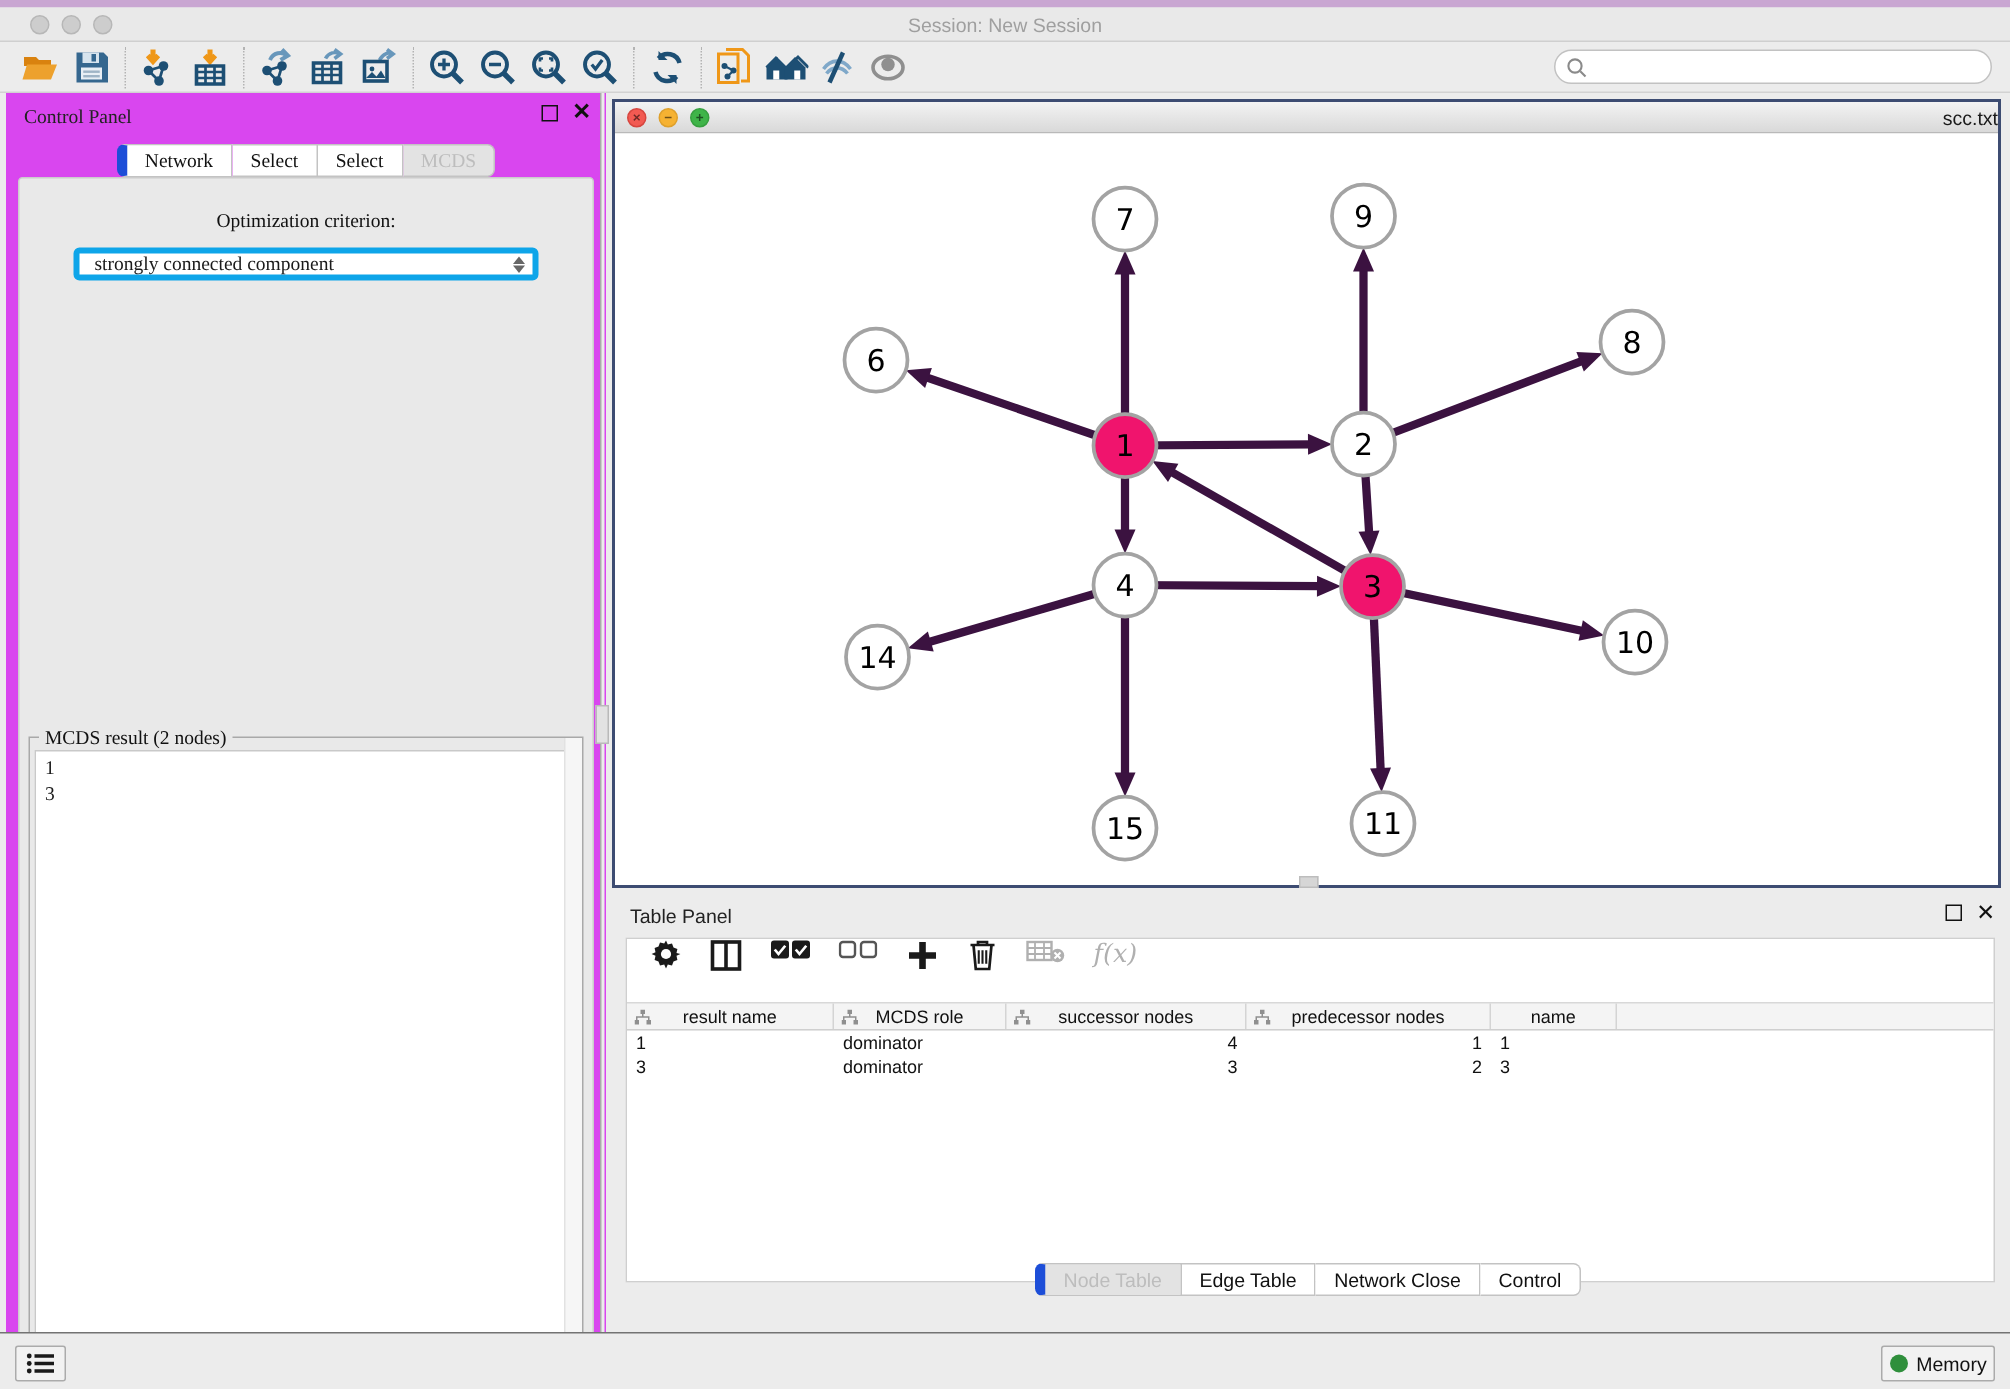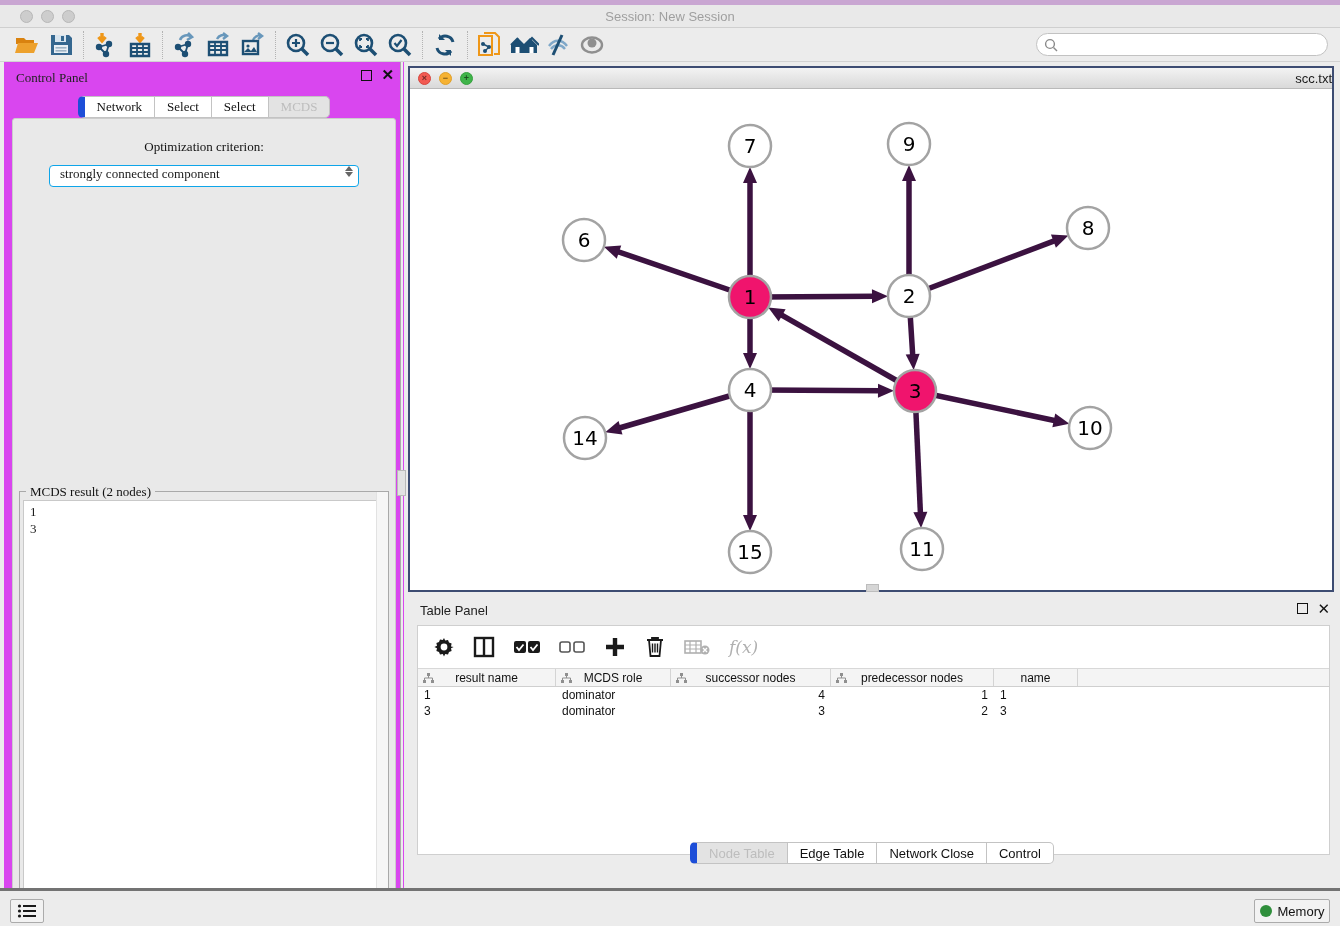--- a/index.html
+++ b/index.html
@@ -33,21 +33,21 @@
   .close-ic { font-size:15px; font-weight:bold; color:#111; line-height:11px; }
 
   .ctabs { position:absolute; left:0; top:34px; width:100%; display:flex; justify-content:center; }
   .tab { height:22px; padding:0 12px; background:#fff; border:1px solid #c3c3c3; border-left:none; font-size:13px; display:flex; align-items:center; color:#111; }
   .tab:first-child { border-left:7px solid #1d4ed8; border-radius:5px 0 0 5px; }
   .tab:last-child { border-radius:0 5px 5px 0; }
   .tab.selected { background:#e3e3e3; color:#bdbdbd; }
 
   .cbody { position:absolute; left:8px; top:56px; width:384px; height:821px; background:#e9e9e9; border:1px solid #cccccc; border-radius:3px; }
   .opt-label { text-align:center; margin-top:20px; font-size:13px; color:#111; }
-  .selectbox { width:310px; height:22px; margin:10px auto 0; background:#fff; border:1px solid #0ea5e9; border-radius:4px; display:flex; padding:0 5px 0 10px; font-size:13px; }
+  .selectbox { width:310px; height:22px; margin:10px auto 0; background:#fff; border:4px solid #0ea5e9; border-radius:4px; display:flex; align-items:center; padding:0 5px 0 10px; font-size:13px; }
   .selectbox .sel-text { flex:1; }
   .stepper { display:flex; flex-direction:column; gap:1px; }
   .stepper span { width:0; height:0; border-left:4px solid transparent; border-right:4px solid transparent; }
   .stepper .up { border-bottom:5px solid #666; }
   .stepper .dn { border-top:5px solid #666; }
   .btnrow { display:flex; justify-content:center; gap:16px; margin-top:14px; }
   .pushbtn { height:22px; padding:0 16px; background:#fff; border:1px solid #bdbdbd; border-radius:5px; font-size:13px; display:flex; align-items:center; color:#111; }
 
   .groupbox { position:absolute; left:6px; right:6px; top:372px; bottom:6px; border:1px solid #a9a9a9; }
   .groupbox .legend { position:absolute; left:6px; top:-8px; background:#e9e9e9; padding:0 4px; font-size:13px; color:#111; }
@@ -62,33 +62,33 @@
   .tl2.red{left:8px; background:#f25a52; border:1px solid #d6453e;}
   .tl2.yel{left:29px; background:#f6b232; border:1px solid #dfa02b;}
   .tl2.grn{left:50px; background:#3fb449; border:1px solid #36a03f;}
   .net-canvas { position:absolute; left:0; top:21px; right:0; bottom:0; background:#fff; }
   .net-grip { position:absolute; left:456px; bottom:-2px; width:13px; height:8px; background:#d6d6d6; border:1px solid #bdbdbd; }
 
   
   .tpanel { position:absolute; left:404px; top:595px; width:936px; height:293px; background:#ececec; }
   .tpanel .panel-head .ptitle { left:16px; }
   .tbl-card { position:absolute; left:13px; top:30px; right:10px; height:230px; background:#fff; border:1px solid #cfcfcf; }
-  .tbl-toolbar { height:42px; display:flex; align-items:center; gap:19px; padding-left:16px; }
+  .tbl-toolbar { height:42px; display:flex; gap:19px; padding-left:16px; }
   .fx { font-family:"DejaVu Serif","Liberation Serif",serif; font-style:italic; font-size:17px; color:#b0b0b0; }
   .thead { display:flex; height:19px; border-top:1px solid #d8d8d8; border-bottom:1px solid #cfcfcf; background:#f4f4f4; }
   .th { position:relative; display:flex; align-items:center; justify-content:center; font-size:12px; color:#111; border-right:1px solid #d4d4d4; }
   .th .tree { position:absolute; left:5px; top:4px; }
   .trow { display:flex; height:16px; font-size:12px; color:#111; }
   .td { padding:0 6px; display:flex; align-items:center; overflow:hidden; }
   .td.r { justify-content:flex-end; }
   .tbl-tabs { position:absolute; left:0; right:0; bottom:24px; display:flex; justify-content:center; }
   .tbl-tabs .tab { height:22px; }
 
   
-  .statusbar { position:absolute; left:0; top:888px; width:1340px; height:38px; background:#ececec; border-top:3px solid #737373;text-decoration:underline; }
+  .statusbar { position:absolute; left:0; top:888px; width:1340px; height:38px; background:#ececec; border-top:1px solid #737373;text-decoration:underline; }
   .sbtn { position:absolute; top:8px; height:24px; background:#f2f2f2; border:1px solid #ababab; border-radius:2px; display:flex; align-items:center; justify-content:center; }
   .sbtn.left { left:10px; width:34px; }
   .sbtn.right { right:10px; width:76px; gap:6px; font-size:13px; color:#111; }
   .memdot { width:12px; height:12px; border-radius:50%; background:#2f8f3c; }
 
   svg.ic { display:block; }
 </style>
 </head>
 <body>
 

